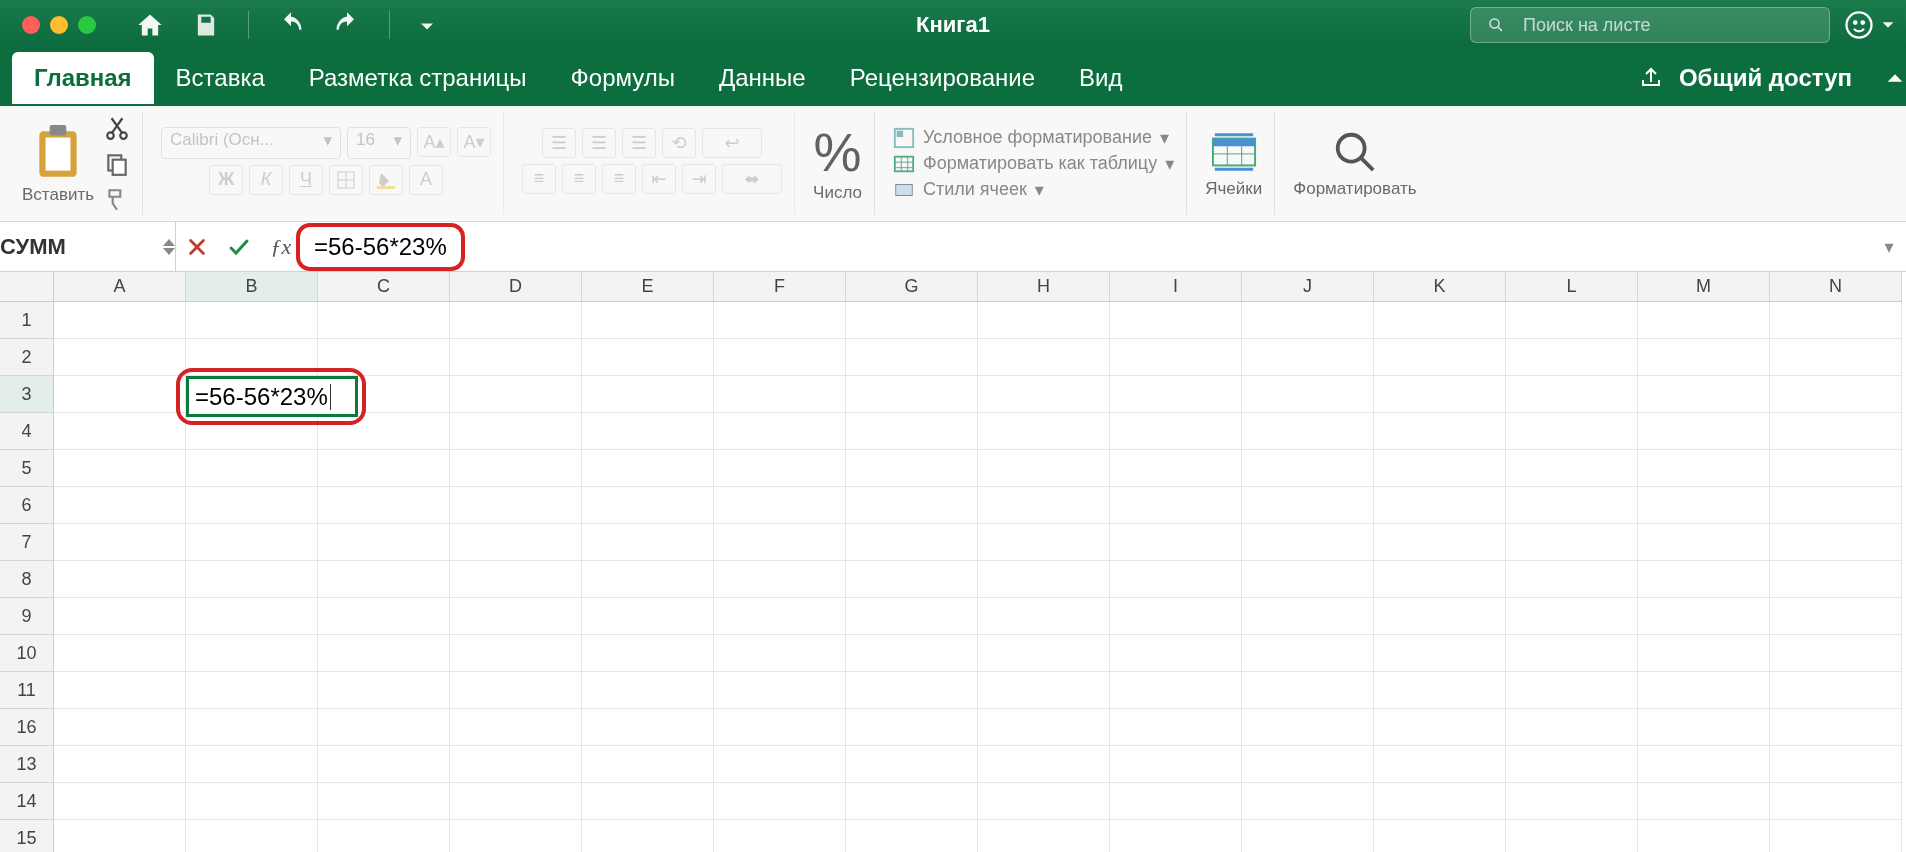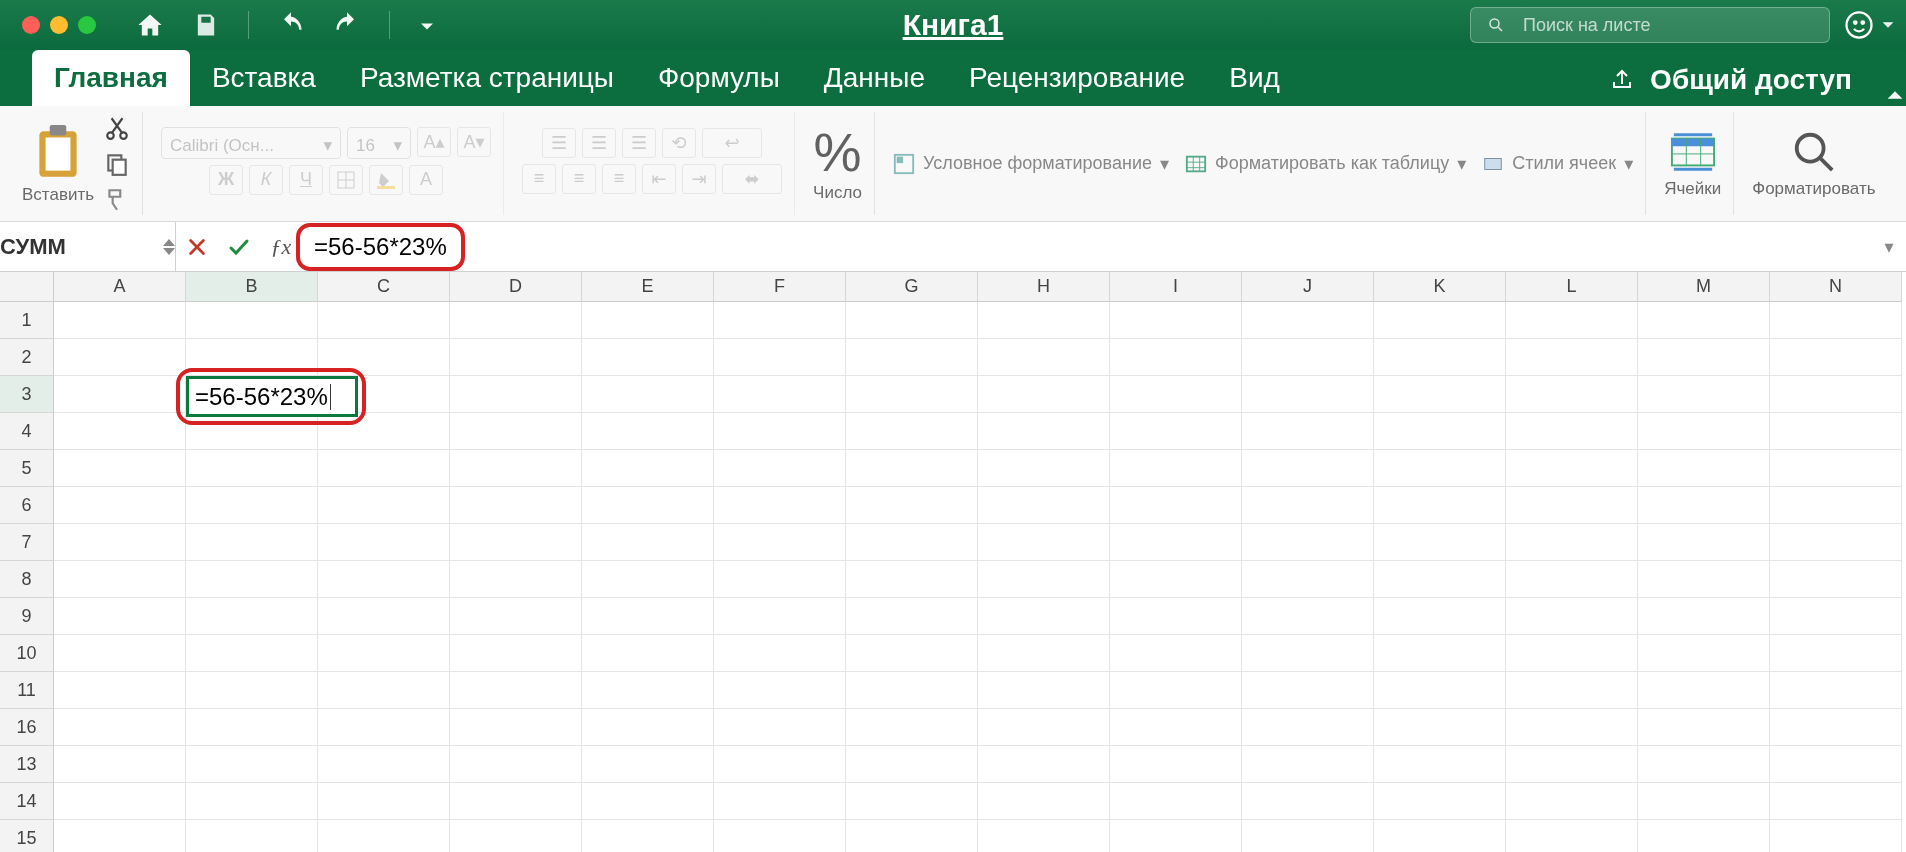--- a/index.html
+++ b/index.html
@@ -6,47 +6,47 @@
   body { width: 1906px; height: 852px; background: #fff; overflow: hidden; font-size: 18px; }
 
   
   .titlebar { height: 50px; background: linear-gradient(#1a7a4a,#0c6b3e); display: flex; align-items: center; color: #fff; padding: 0 10px; }
   .traffic { display: flex; gap: 10px; margin-left: 12px; }
   .tl { width: 18px; height: 18px; border-radius: 50%; }
   .tl.red { background: #ff5f57; } .tl.yellow { background: #febc2e; } .tl.green { background: #28c840; }
   .tb-icons { display: flex; gap: 28px; margin-left: 40px; align-items: center; }
   .tb-icon { width: 28px; height: 28px; fill: #fff; opacity: .95; }
   .tb-sep { width:1px; height:28px; background:rgba(255,255,255,.3); }
-  .title { position:absolute; left:50%; transform:translateX(-50%); font-size: 30px; font-weight: 600; text-decoration: underline; }
+  .title { position:absolute; left:50%; transform:translateX(-50%); font-size: 22px; font-weight: 600; }
   .searchwrap { margin-left:auto; display:flex; align-items:center; gap:18px; background:rgba(255,255,255,.15); border-radius:6px; padding:4px 16px; width:360px; height:36px; border:1px solid rgba(255,255,255,.3);}
   .searchwrap svg { width:18px; height:18px; fill:#fff; opacity:.8; }
   .searchwrap input { background:transparent; border:none; color:#fff; font-size:18px; outline:none; flex:1;}
   .searchwrap input::placeholder { color:rgba(255,255,255,.7); }
   .smiley { margin-left:14px; width:30px; height:30px; }
 
   
-  .tabs { height:56px; background:#0c6e3f; display:flex; align-items:flex-end; padding-left:32px; color:#fff; font-size:28px; }
+  .tabs { height:56px; background:#0c6e3f; display:flex; align-items:center; padding-left:12px; color:#fff; font-size:24px; }
   .tab { padding:12px 22px; cursor:pointer; }
   .tab.active { background:#fff; color:#0c6e3f; border-radius:6px 6px 0 0; font-weight:600; }
   .share { margin-left:auto; margin-right:18px; display:flex; align-items:center; gap:16px; padding:10px 14px; font-weight:600;}
   .chev { width:22px; height:22px; }
 
   
   .ribbon { height:116px; background:#f8f8f8; border-bottom:1px solid #d8d8d8; display:flex; align-items:stretch; padding:6px 10px; gap:6px; }
   .rgroup { display:flex; flex-direction:column; justify-content:center; align-items:center; padding:0 12px; border-right:1px solid #e2e2e2; color:#6a6a6a; font-size:17px;}
   .rgroup:last-child{border-right:none;}
   .rgroup .label { margin-top:4px; }
   .bigicon { width:46px; height:46px; }
   .paste-board { width:52px; height:58px; }
   .rgroup.disabled { opacity:.55; }
-  .fontbox { border:1px solid #d0d0d0; border-radius:4px; padding:2px 8px; font-size:17px; color:#999; display:flex; align-items:flex-end; height:32px;}
+  .fontbox { border:1px solid #d0d0d0; border-radius:4px; padding:2px 8px; font-size:17px; color:#999; display:flex; align-items:flex-start; height:32px;}
   .fontrow { display:flex; gap:6px; margin-bottom:6px;}
   .sq { width:34px; height:30px; border:1px solid #d8d8d8; border-radius:3px; display:flex; align-items:center; justify-content:center; color:#aaa; font-size:18px;}
   .percent { font-size:54px; color:#616161; font-weight:300; line-height:1;}
-  .condlist { display:flex; flex-direction:row; gap:16px; font-size:18px; color:#888; align-items:flex-start;}
+  .condlist { display:flex; flex-direction:column; gap:4px; font-size:18px; color:#888; align-items:flex-start;}
   .condlist .row { display:flex; align-items:center; gap:8px;}
   .condlist svg { width:22px; height:22px; }
 
   
   .fbar { height:50px; border-bottom:1px solid #d0d0d0; display:flex; align-items:center; background:#fff;}
   .namebox { width:176px; height:100%; border-right:1px solid #d0d0d0; display:flex; align-items:center; padding:0 0; font-size:22px; font-weight:600; color:#333;}
   .namebox .spin { margin-left:auto; display:flex; flex-direction:column; }
   .namebox .spin span{ width:0;height:0;border-left:6px solid transparent;border-right:6px solid transparent;}
   .namebox .spin .u{border-bottom:7px solid #888;margin-bottom:2px;}
   .namebox .spin .d{border-top:7px solid #888;}

